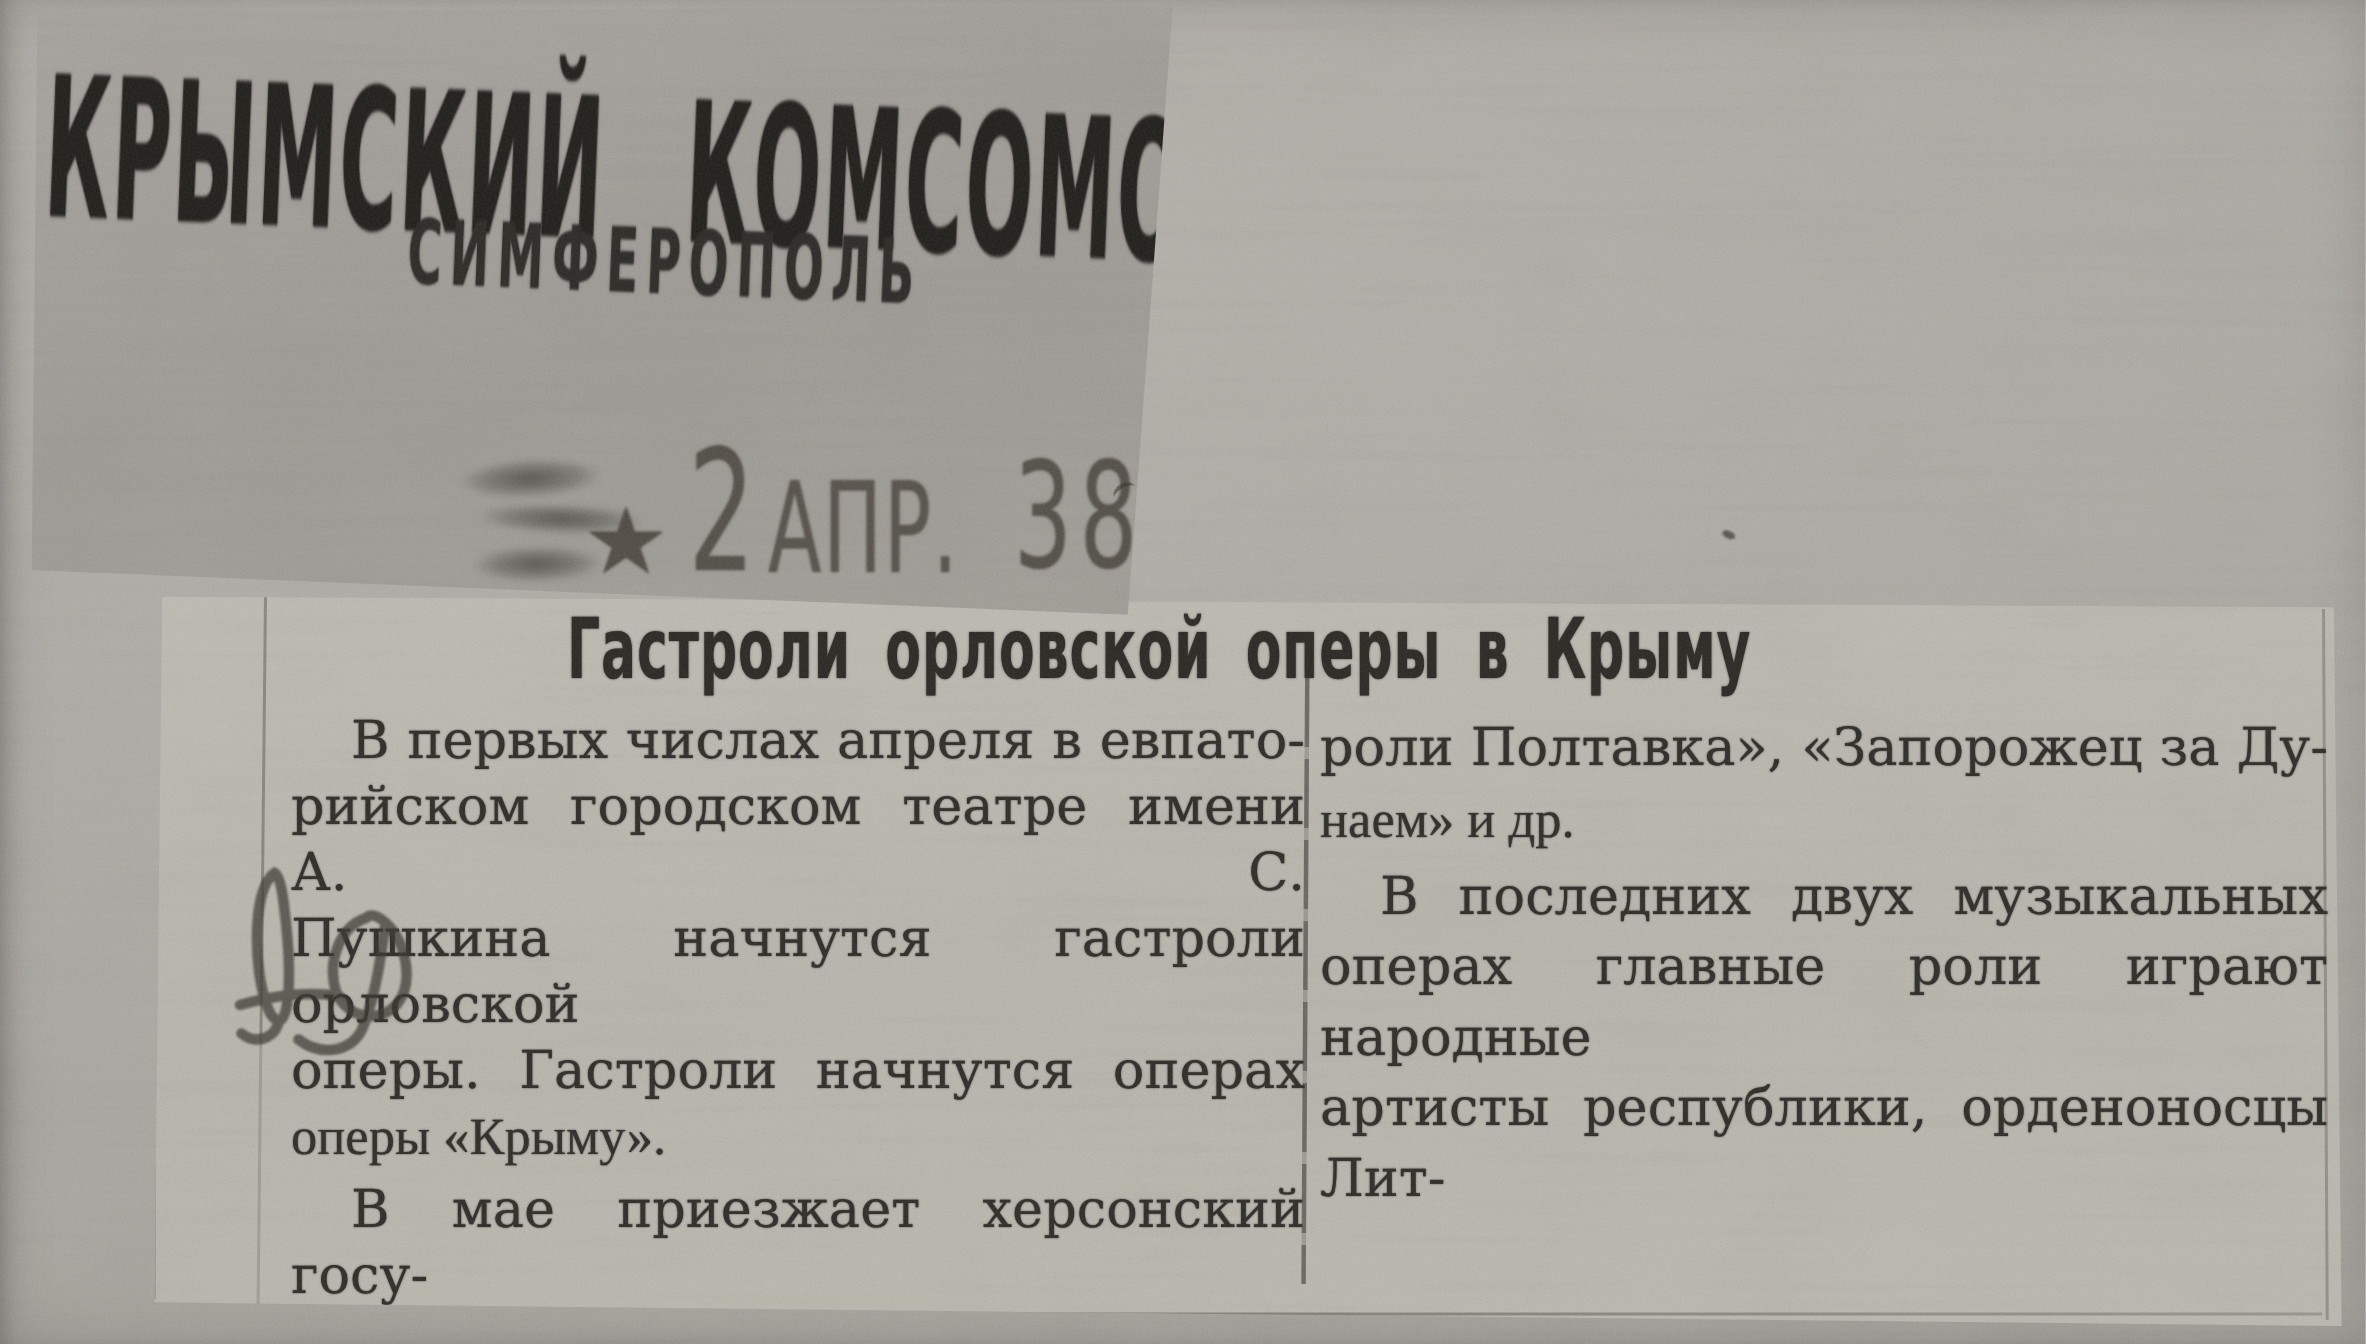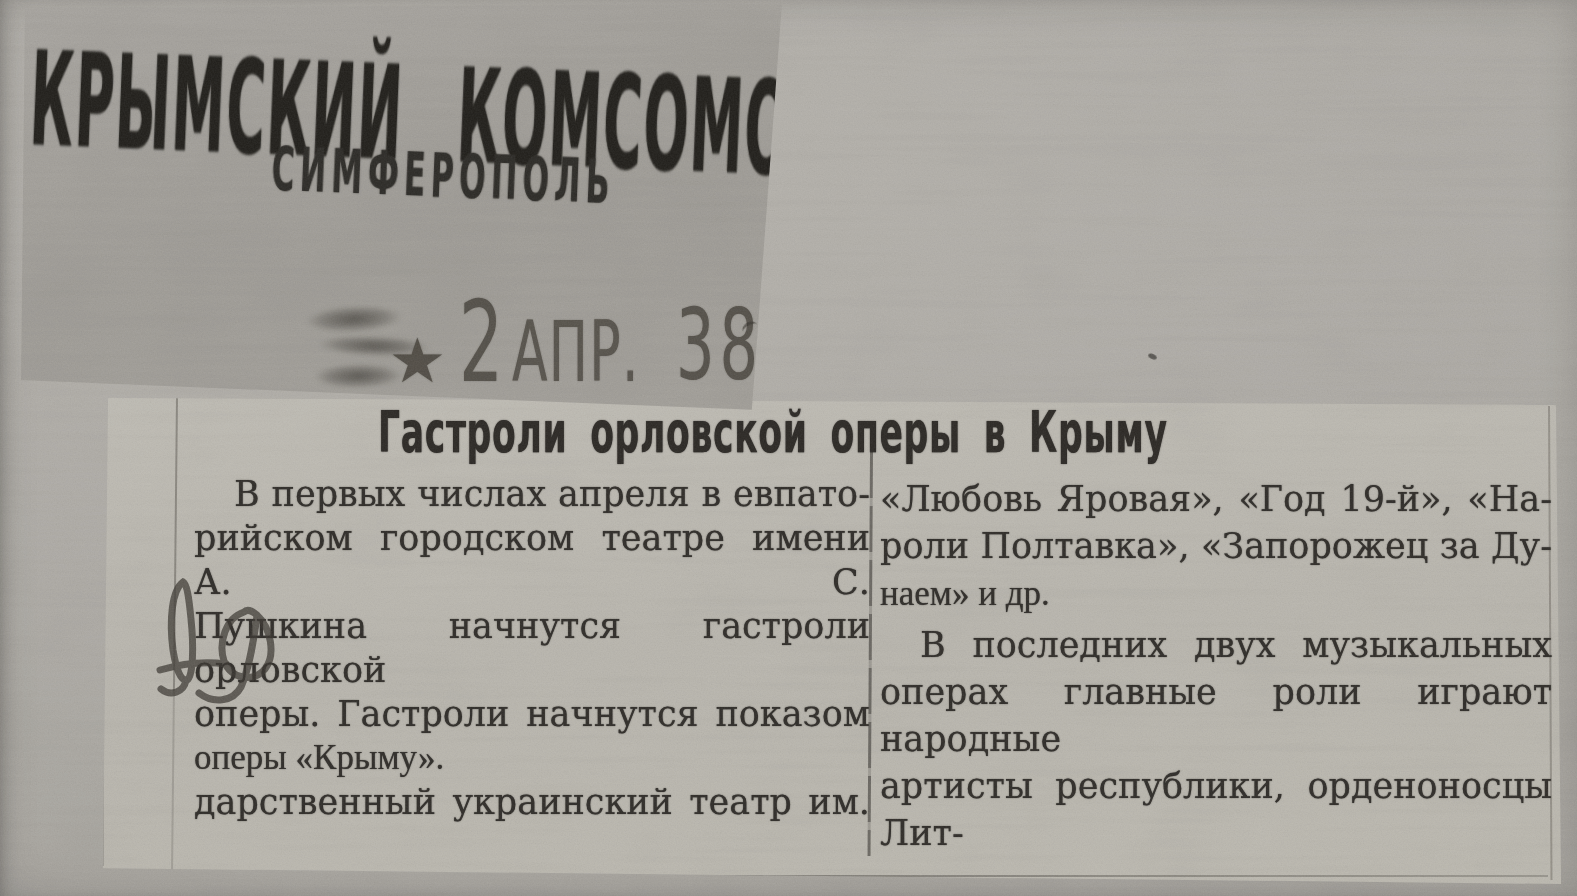--- a/index.html
+++ b/index.html
@@ -111,28 +111,28 @@
     <div class="rule rule-divider"></div>
     <div class="rule rule-right"></div>
     <div class="rule rule-bottom"></div>
 
     <div class="headline">Гастроли орловской оперы в Крыму</div>
 
     <div class="col col-left newsink">
       <div class="bline jl ind">В первых числах апреля в евпато-</div>
       <div class="bline jl">рийском городском театре имени А. С.</div>
       <div class="bline jl">Пушкина начнутся гастроли орловской</div>
-      <div class="bline jl">оперы. Гастроли начнутся показом</div>
+      <div class="bline jl">оперы. Гастроли начнутся операх</div>
       <div class="bline nl">оперы «Крыму».</div>
+      <div class="bline jl ind pgap">В мае приезжает херсонский госу-</div>
       <div class="bline jl">дарственный украинский театр им.</div>
 
     </div>
 
     <div class="col col-right newsink">
-      <div class="bline jl">«Любовь Яровая», «Год 19-й», «На-</div>
       <div class="bline jl">роли Полтавка», «Запорожец за Ду-</div>
       <div class="bline nl">наем» и др.</div>
       <div class="bline jl ind pgap">В последних двух музыкальных</div>
       <div class="bline jl">операх главные роли играют народные</div>
       <div class="bline jl">артисты республики, орденоносцы Лит-</div>
 
     </div>
   </div>
 
   <div class="speck"></div>

